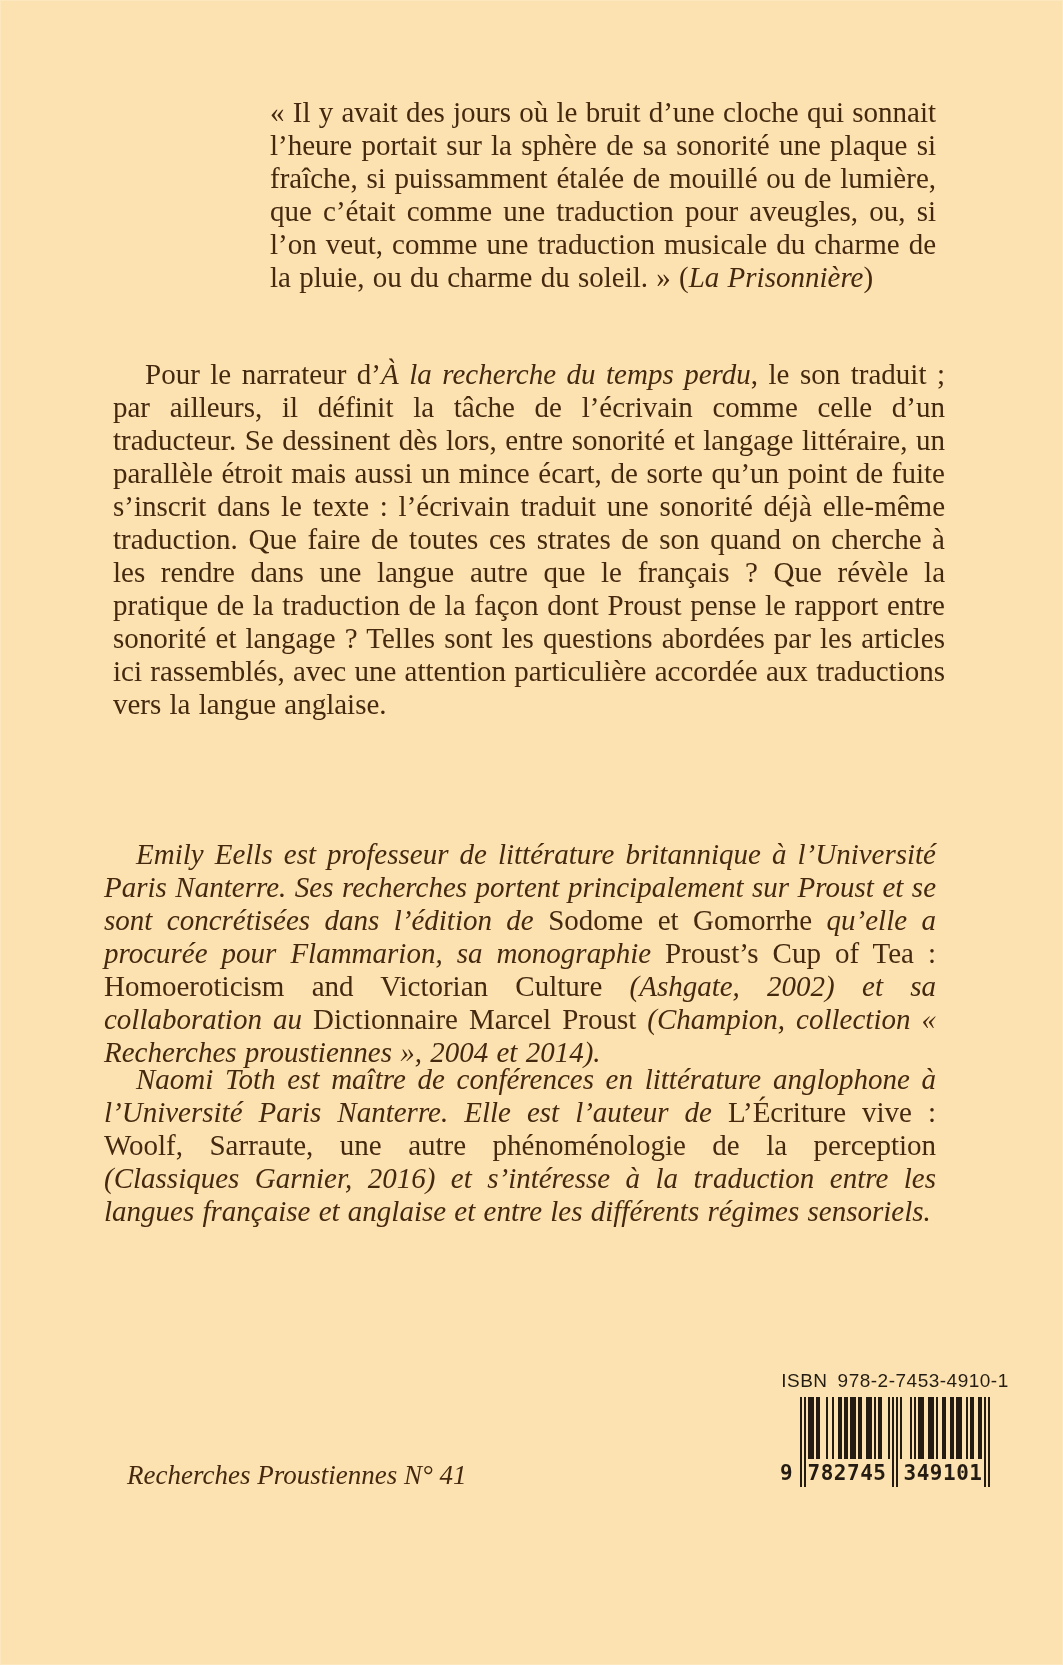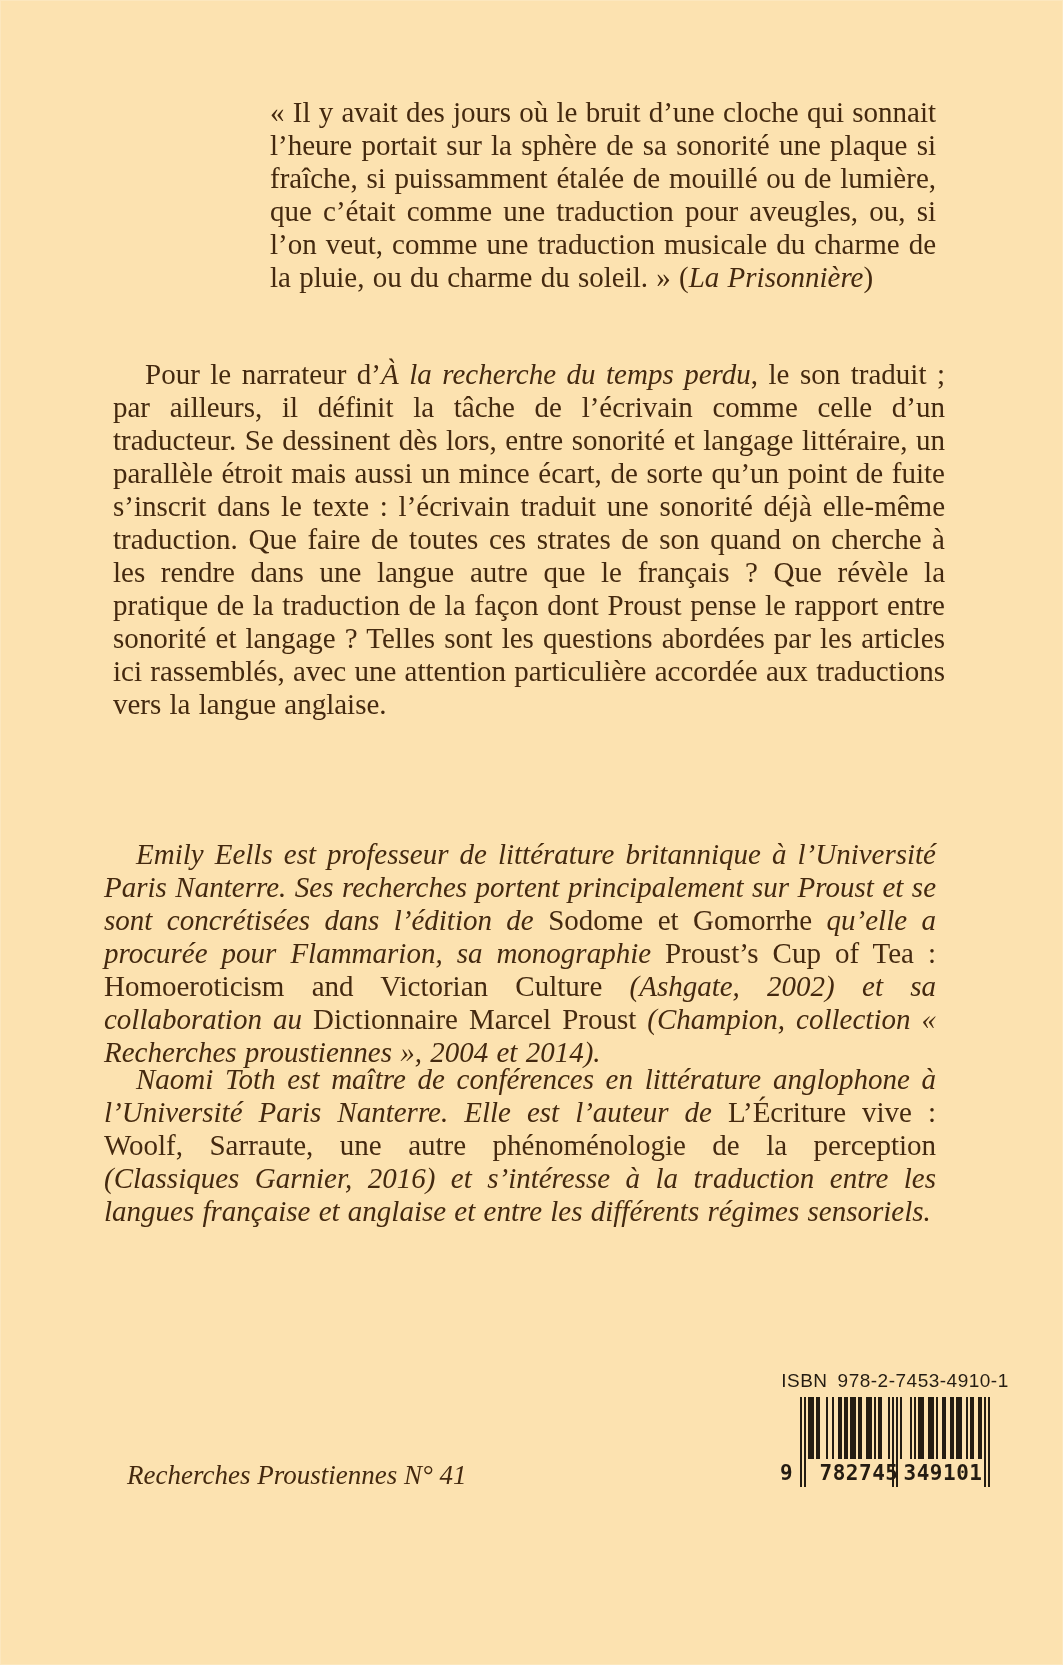--- a/index.html
+++ b/index.html
@@ -78,21 +78,21 @@
   .ean-digits span {
     position: absolute;
     top: 64px;
     font-family: "DejaVu Sans Mono", monospace;
     font-size: 21px;
     font-weight: bold;
     color: #241c12;
     letter-spacing: 0.5px;
   }
   .ean-d1 { left: -20px; }
-  .ean-left  { left: 7px;   width: 80px; text-align: center; padding-left: 12px; }
+  .ean-left  { left: 7px;   width: 80px; text-align: center; }
   .ean-right { left: 103px; width: 80px; text-align: center; }
 </style>
 </head>
 <body>
 
 <div class="page">
 
   <div class="textblock quote"><span class="run-normal">« Il y avait des jours où le bruit d’une cloche qui sonnait l’heure portait sur la sphère de sa sonorité une plaque si fraîche, si puissamment étalée de mouillé ou de lumière, que c’était comme une traduction pour aveugles, ou, si l’on veut, comme une traduction musicale du charme de la pluie, ou du charme du soleil. » (</span><span class="run-italic">La Prisonnière</span><span class="run-normal">)</span></div>
 
   <div class="textblock synopsis"><span class="run-normal">Pour le narrateur d’</span><span class="run-italic">À la recherche du temps perdu</span><span class="run-normal">, le son traduit ; par ailleurs, il définit la tâche de l’écrivain comme celle d’un traducteur. Se dessinent dès lors, entre sonorité et langage littéraire, un parallèle étroit mais aussi un mince écart, de sorte qu’un point de fuite s’inscrit dans le texte : l’écrivain traduit une sonorité déjà elle-même traduction. Que faire de toutes ces strates de son quand on cherche à les rendre dans une langue autre que le français ? Que révèle la pratique de la traduction de la façon dont Proust pense le rapport entre sonorité et langage ? Telles sont les questions abordées par les articles ici rassemblés, avec une attention particulière accordée aux traductions vers la langue anglaise.</span></div>

